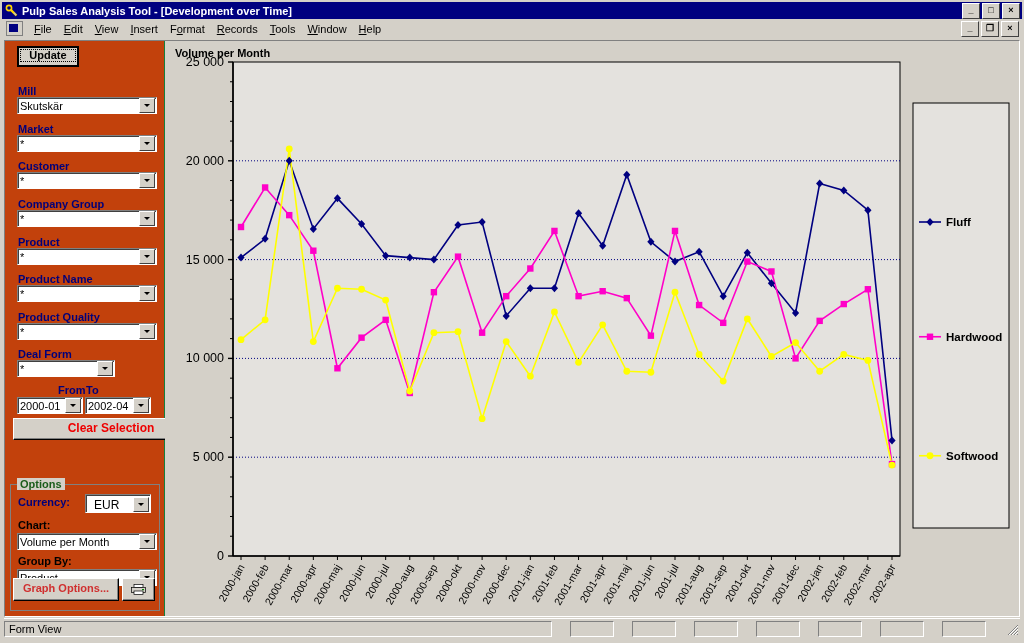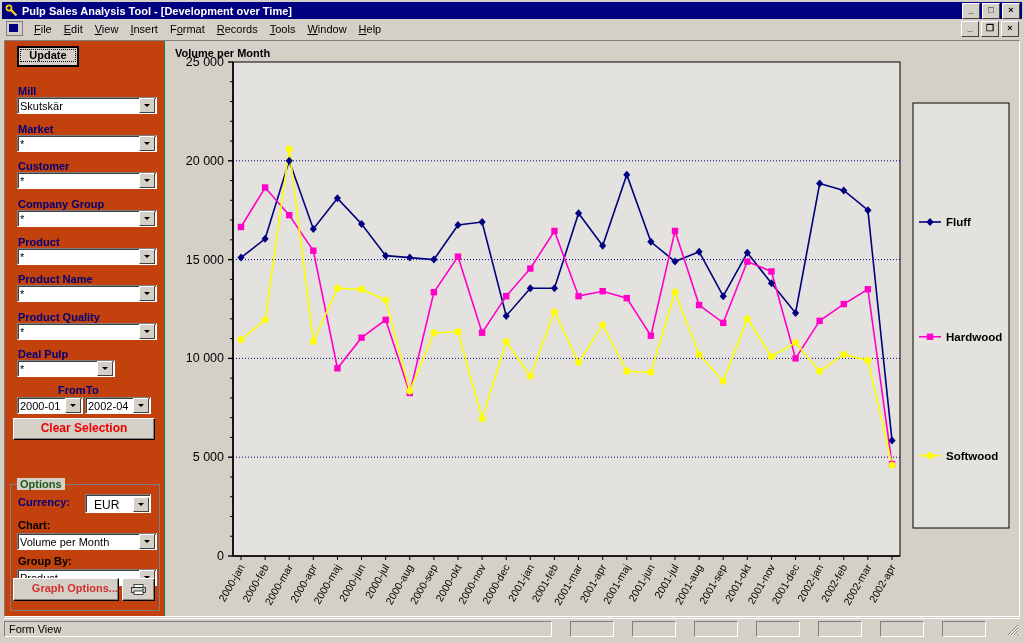--- a/index.html
+++ b/index.html
@@ -100,23 +100,23 @@
     border-right:1px solid #404040;border-bottom:1px solid #404040;
     position:relative;
   }
   .combo .carrow:after{
     content:"";position:absolute;left:4px;top:5px;
     border-left:3px solid transparent;border-right:3px solid transparent;
     border-top:3px solid #000;
   }
 
   .clear-btn{position:absolute;left:8px;top:377px;width:140px;height:20px;
-             line-height:18px;font-weight:bold;color:#ee0000;font-size:12px;}
+             line-height:18px;font-weight:bold;color:#ee0000;font-size:12px;padding-left:27px;}
   .graph-btn{position:absolute;left:8px;top:537px;width:104px;height:21px;
-             line-height:19px;font-weight:bold;color:#d03030;font-size:11px;text-align:right;}
+             line-height:19px;font-weight:bold;color:#d03030;font-size:11px;}
   .print-btn{position:absolute;left:117px;top:537px;width:31px;height:21px;}
   .printer-ico{position:absolute;left:8px;top:5px;width:15px;height:11px;}
 
   
   .chartarea{position:absolute;left:160px;top:0;right:0;bottom:0;background:#d4d0c8;overflow:hidden;}
   .chart-title{position:absolute;left:10px;top:6px;font-weight:bold;font-size:11px;color:#000;}
   .plotsvg{position:absolute;left:0;top:0;}
 
   
   .statusbar{position:absolute;left:2px;right:2px;bottom:2px;height:20px;
@@ -216,21 +216,21 @@
         <span class="cval">*</span>
         <span class="carrow"></span>
       </div>
 
       <span class="fld-label" style="left:13px;top:270px;">Product Quality</span>
       <div class="combo" style="left:12px;top:282px;width:138px;">
         <span class="cval">*</span>
         <span class="carrow"></span>
       </div>
 
-      <span class="fld-label" style="left:13px;top:307px;">Deal Pulp</span>
+      <span class="fld-label" style="left:13px;top:307px;">Deal Form</span>
       <div class="combo" style="left:12px;top:319px;width:96px;">
         <span class="cval">*</span>
         <span class="carrow"></span>
       </div>
 
       <span class="fld-label" style="left:13px;top:343px;padding-left:40px;">From</span>
       <span class="fld-label" style="left:81px;top:343px;">To</span>
       <div class="combo" style="left:12px;top:356px;width:64px;">
         <span class="cval">2000-01</span>
         <span class="carrow"></span>

